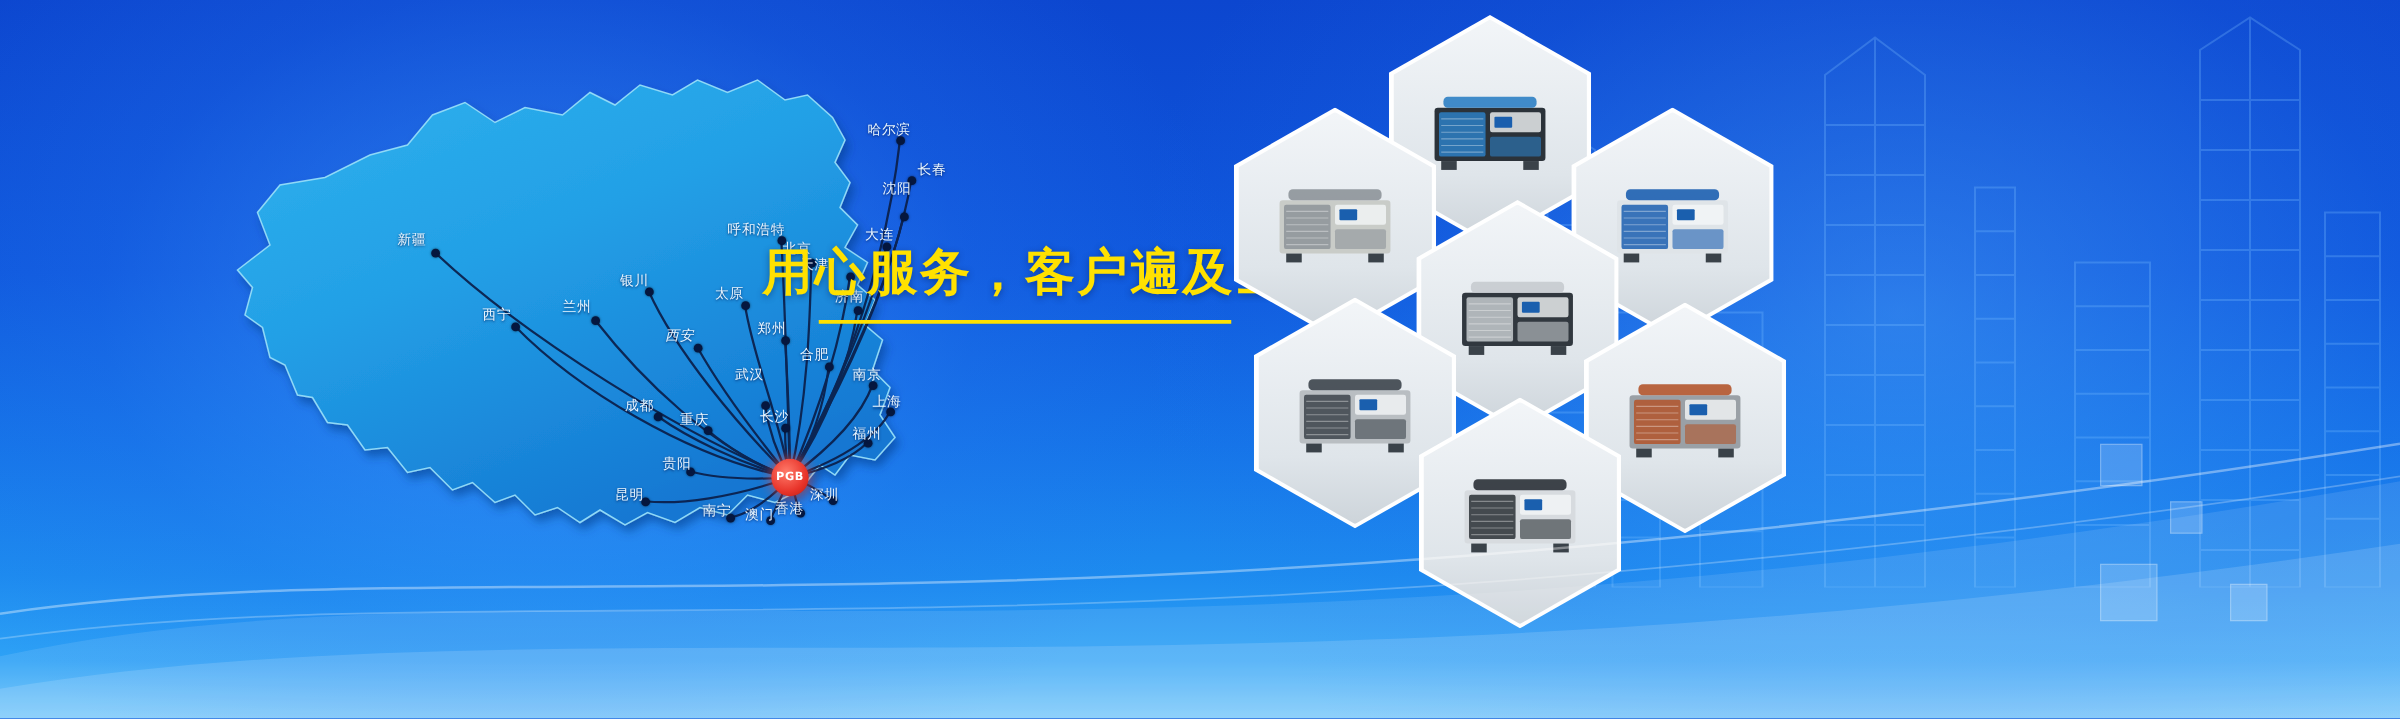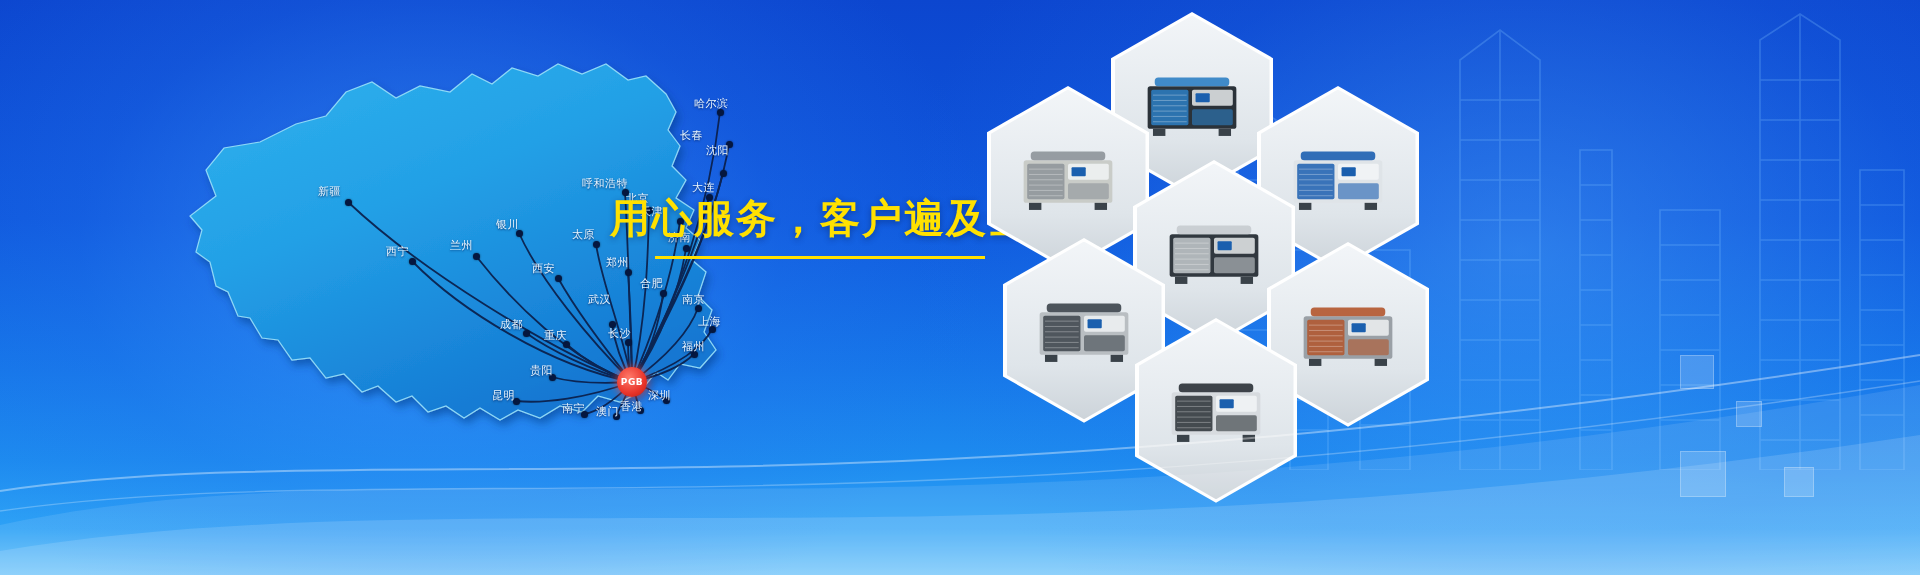--- a/index.html
+++ b/index.html
@@ -187,41 +187,41 @@
     <div id="city-layer">
         <div class="city-dot" style="left: 224.5px; top: 178.5px;"></div>
         <div class="city-label" style="left: 198px; top: 166px;">新疆</div>
         <div class="city-dot" style="left: 395.5px; top: 209.5px;"></div>
         <div class="city-label" style="left: 376px; top: 199px;">银川</div>
         <div class="city-dot" style="left: 501.5px; top: 168.5px;"></div>
         <div class="city-label" style="left: 462px; top: 158px; text-align: right;">呼和浩特</div>
         <div class="city-dot" style="left: 596.5px; top: 88.5px;"></div>
         <div class="city-label" style="left: 574px; top: 78px;">哈尔滨</div>
         <div class="city-dot" style="left: 605.5px; top: 120.5px;"></div>
-        <div class="city-label" style="left: 560px; top: 110px;">长春</div>
+        <div class="city-label" style="left: 614px; top: 110px;">长春</div>
         <div class="city-dot" style="left: 599.5px; top: 149.5px;"></div>
         <div class="city-label" style="left: 586px; top: 125px;">沈阳</div>
         <div class="city-dot" style="left: 585.5px; top: 173.5px;"></div>
         <div class="city-label" style="left: 572px; top: 162px;">大连</div>
         <div class="city-dot" style="left: 525.5px; top: 186.5px;"></div>
         <div class="city-label" style="left: 506px; top: 173px;">北京</div>
         <div class="city-dot" style="left: 556.5px; top: 197.5px;"></div>
         <div class="city-label" style="left: 520px; top: 186px;">天津</div>
         <div class="city-dot" style="left: 472.5px; top: 220.5px;"></div>
         <div class="city-label" style="left: 452px; top: 209px;">太原</div>
         <div class="city-dot" style="left: 288.5px; top: 237.5px;"></div>
         <div class="city-label" style="left: 266px; top: 226px;">西宁</div>
         <div class="city-dot" style="left: 352.5px; top: 232.5px;"></div>
         <div class="city-label" style="left: 330px; top: 220px;">兰州</div>
         <div class="city-dot" style="left: 562.5px; top: 224.5px;"></div>
         <div class="city-label" style="left: 548px; top: 212px;">济南</div>
         <div class="city-dot" style="left: 504.5px; top: 248.5px;"></div>
         <div class="city-label" style="left: 486px; top: 237px;">郑州</div>
         <div class="city-dot" style="left: 434.5px; top: 254.5px;"></div>
-        <div class="city-label" style="left: 412px; top: 243px;">西安</div>
+        <div class="city-label" style="left: 412px; top: 243px; font-style: italic;">西安</div>
         <div class="city-dot" style="left: 539.5px; top: 269.5px;"></div>
         <div class="city-label" style="left: 520px; top: 258px;">合肥</div>
         <div class="city-dot" style="left: 574.5px; top: 284.5px;"></div>
         <div class="city-label" style="left: 562px; top: 274px;">南京</div>
         <div class="city-dot" style="left: 588.5px; top: 305.5px;"></div>
         <div class="city-label" style="left: 578px; top: 296px;">上海</div>
         <div class="city-dot" style="left: 488.5px; top: 300.5px;"></div>
         <div class="city-label" style="left: 468px; top: 274px;">武汉</div>
         <div class="city-dot" style="left: 504.5px; top: 318.5px;"></div>
         <div class="city-label" style="left: 488px; top: 308px;">长沙</div>

